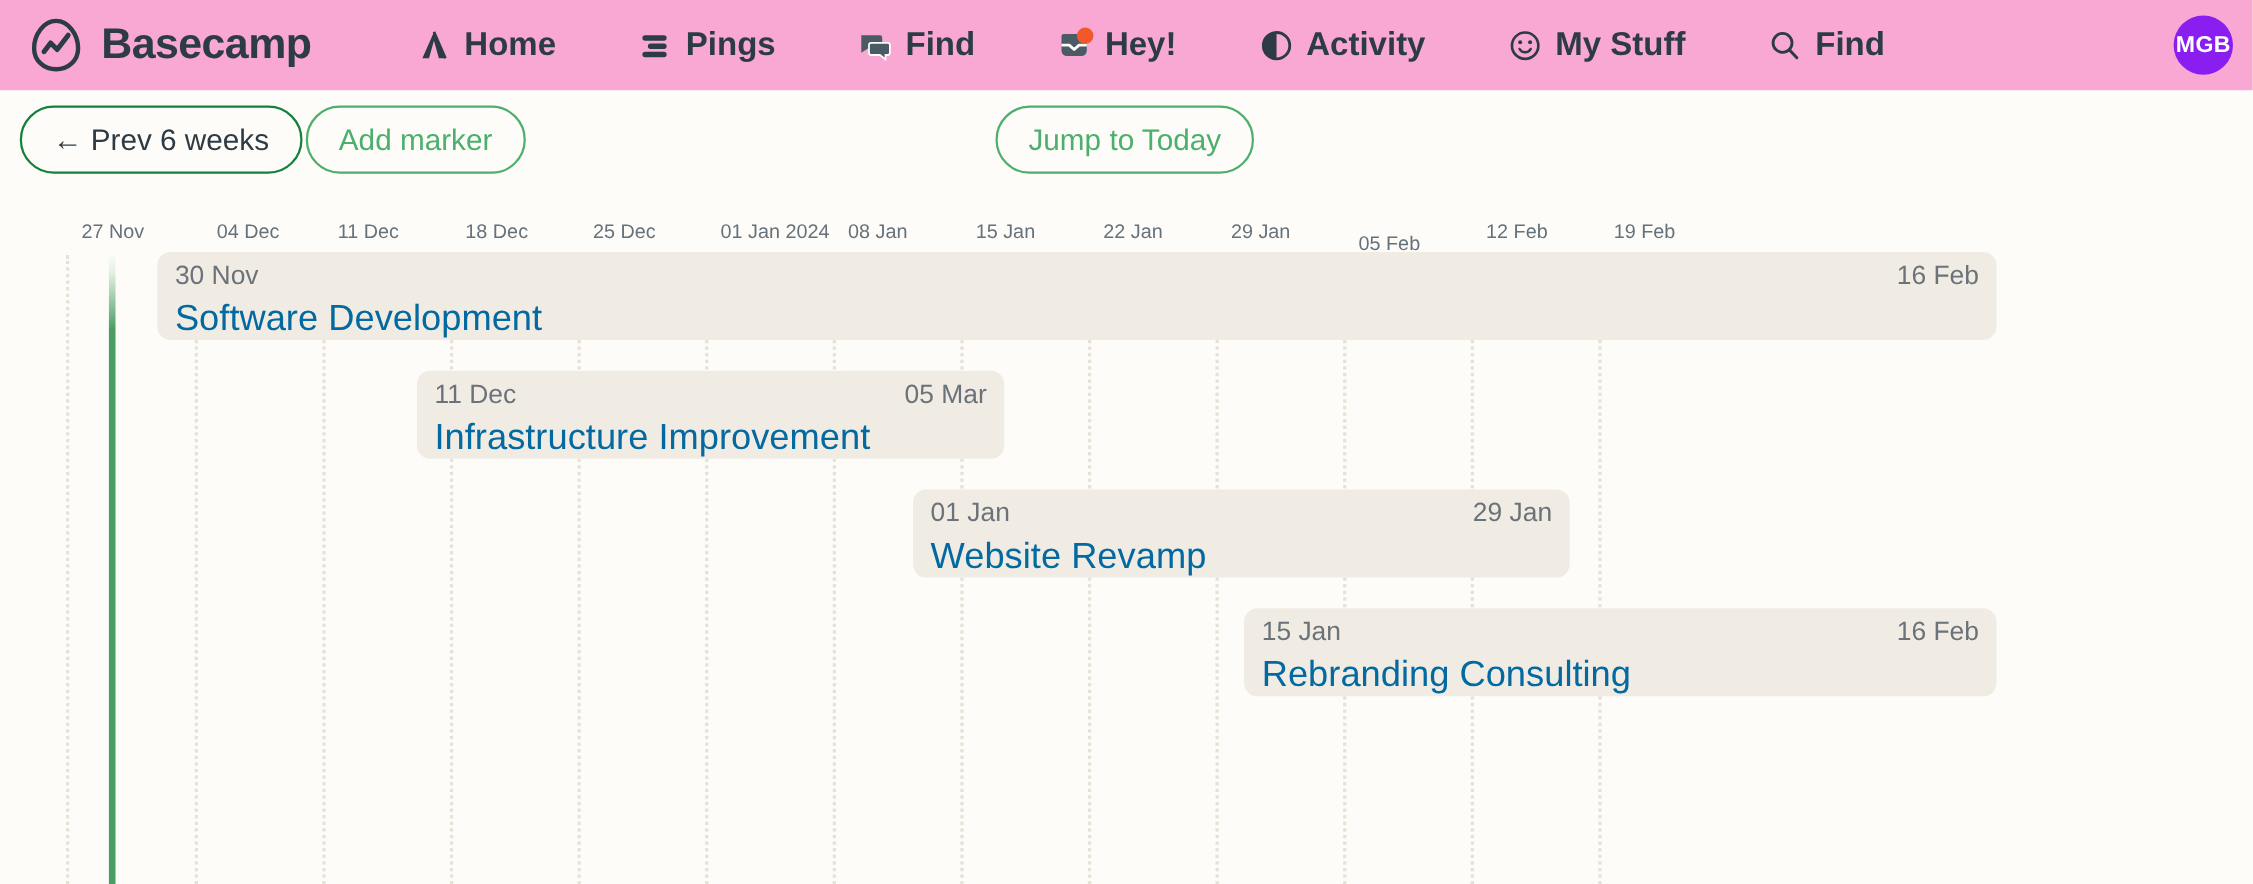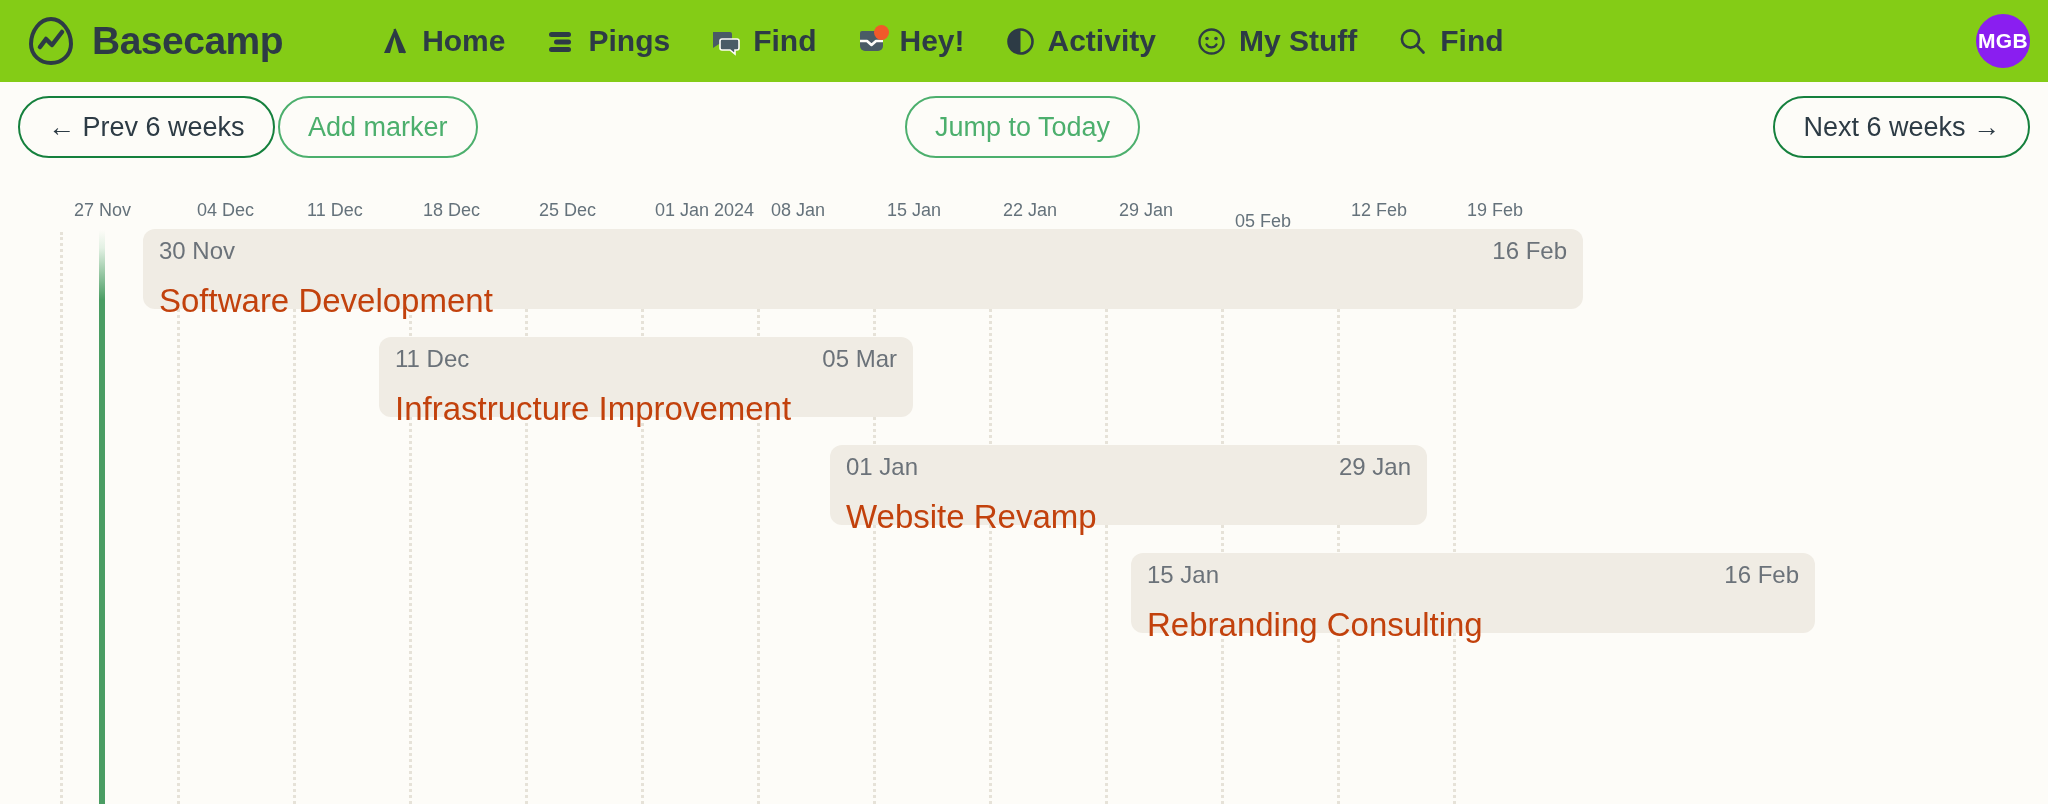--- a/index.html
+++ b/index.html
@@ -8,28 +8,28 @@
     background: #fdfcf8;
     font-family: "Liberation Sans", sans-serif;
     overflow: hidden;
   }
   .page { position: relative; width: 2048px; height: 804px; background: #fdfcf8; }
 
   
   .topnav {
     position: absolute; top: 0; left: 0; width: 2048px; height: 82px;
     display: flex; align-items: center; padding: 0 24px;
-    background: #84cc16;
+    background: #f9a8d4;
   }
   .brand { display: flex; align-items: center; gap: 14px; margin-left: 0; }
   .brand-logo { width: 54px; height: 54px; display: block; }
   .brand-name {
     font-size: 39px; font-weight: bold; color: #2d3b45; letter-spacing: -0.5px;
   }
-  .nav-items { display: flex; align-items: center; gap: 39px; margin-left: 95px; }
+  .nav-items { display: flex; align-items: center; gap: 74px; margin-left: 95px; }
   .nav-item {
     display: flex; align-items: center; gap: 11px;
     font-size: 30px; font-weight: bold; color: #2d3b45;
     cursor: pointer; position: relative; white-space: nowrap;
   }
   .nav-ico { width: 33px; height: 33px; display: flex; align-items: center; justify-content: center; position: relative; }
   .nav-ico svg { display: block; }
   .ping-dot {
     position: absolute; width: 15px; height: 15px; border-radius: 50%;
     background: #f1592a; top: 0px; right: -1px;
@@ -75,22 +75,22 @@
     position: absolute; top: 58px; bottom: 0; width: 6px; left: 99px;
     background: linear-gradient(to bottom, rgba(76,175,109,0) 0px, rgba(76,175,109,0.15) 18px, #4a9d63 70px, #4a9d63 100%);
   }
   .bar {
     position: absolute; height: 80px; border-radius: 12px;
     background: #f0ece4; padding: 9px 16px 0 16px;
   }
   .bar-dates { display: flex; justify-content: space-between; align-items: flex-start; height: 26px; }
   .bar-date { font-size: 24px; color: #6b7279; line-height: 26px; white-space: nowrap; }
   .bar-title {
-    font-size: 33px; color: #c2410c; line-height: 42px;
-    white-space: nowrap; margin-top: 16px;
+    font-size: 33px; color: #0369a1; line-height: 42px;
+    white-space: nowrap; margin-top: 4px;
   }
 </style>
 </head>
 <body>
 
 <div class="page">
 
   <div class="topnav">
 
     <div class="brand">
@@ -183,21 +183,20 @@
 
     <div class="avatar">
       <span>MGB</span>
     </div>
   </div>
 
   <div class="toolbar">
     <div class="btn btn-gray" id="btn-prev">← Prev 6 weeks</div>
     <div class="btn btn-green" id="btn-today">Jump to Today</div>
     <div class="btn btn-green" id="btn-add-marker">Add marker</div>
-    <div class="btn btn-gray" id="btn-next">Next 6 weeks →</div>
   </div>
 
   <div class="timeline">
     <div class="grid-layer" id="grid-layer">
         <div class="gridline" style="left: 60px;"></div>
         <div class="gridline" style="left: 177px;"></div>
         <div class="gridline" style="left: 293px;"></div>
         <div class="gridline" style="left: 409px;"></div>
         <div class="gridline" style="left: 525px;"></div>
         <div class="gridline" style="left: 641px;"></div>
@@ -219,21 +218,21 @@
         <div class="week-label" style="left: 771px;">08 Jan</div>
         <div class="week-label" style="left: 887px;">15 Jan</div>
         <div class="week-label" style="left: 1003px;">22 Jan</div>
         <div class="week-label" style="left: 1119px;">29 Jan</div>
         <div class="week-label" style="left: 1235px; margin-top: 11px;">05 Feb</div>
         <div class="week-label" style="left: 1351px;">12 Feb</div>
         <div class="week-label" style="left: 1467px;">19 Feb</div>
       </div>
     <div class="today-line"></div>
     <div id="bars-layer">
-        <div class="bar" style="left: 143px; width: 1440px; top: 57px; background: rgb(240, 236, 228);">
+        <div class="bar" style="left: 143px; width: 1672px; top: 57px; background: rgb(240, 236, 228);">
           <div class="bar-dates">
             <span class="bar-date">30 Nov</span>
             <span class="bar-date">16 Feb</span>
           </div>
           <div class="bar-title">Software Development</div>
         </div>
         <div class="bar" style="left: 379px; width: 534px; top: 165px; background: rgb(240, 236, 228);">
           <div class="bar-dates">
             <span class="bar-date">11 Dec</span>
             <span class="bar-date">05 Mar</span>

